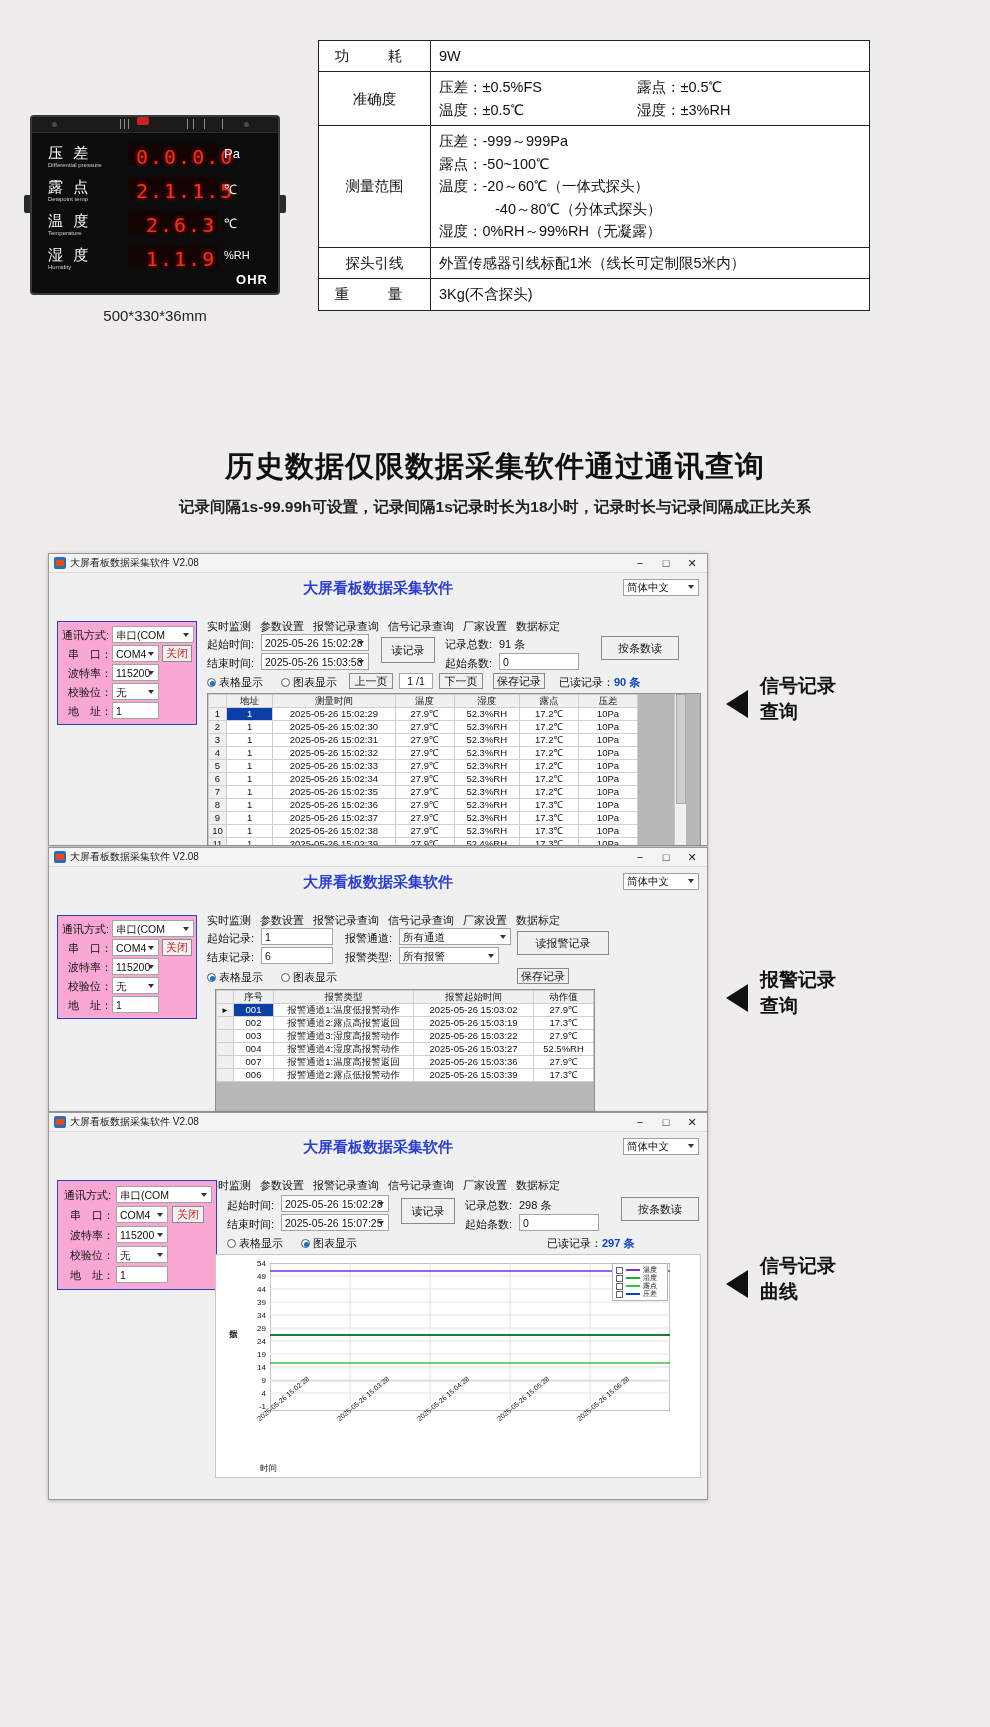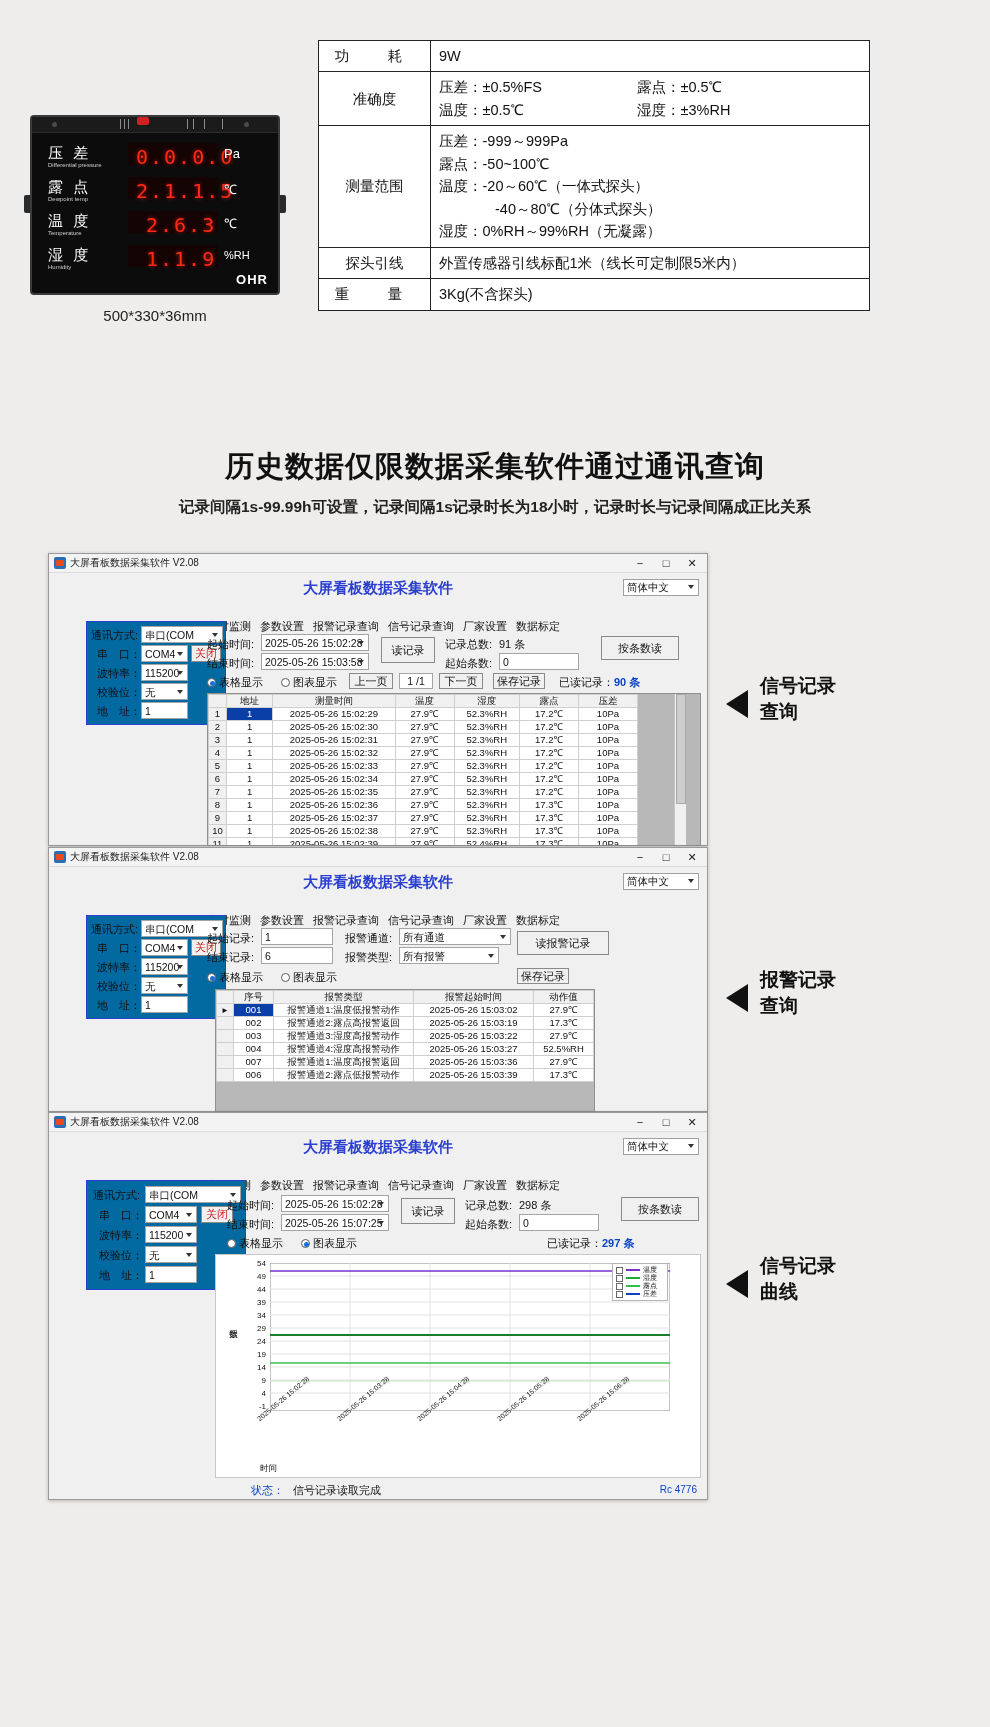--- a/index.html
+++ b/index.html
@@ -66,21 +66,21 @@
   .wbody { position:relative; }
   .apptitle { text-align:center; color:#2b3fd0; font-size:15px; font-weight:bold; padding-top:6px; }
   .langsel { position:absolute; right:8px; top:6px; width:76px; height:17px; background:#fff;
              border:1px solid #a0a0a0; font-size:10.5px; padding-left:3px; line-height:15px; color:#111; }
   .langsel .carat { position:absolute; right:4px; top:5px; border-left:3.5px solid transparent;
                     border-right:3.5px solid transparent; border-top:4px solid #333; }
 
   .menubar { padding:4px 0 3px 0; font-size:11px; color:#111; display:flex; gap:9px; }
   .menubar span { white-space:nowrap; }
 
-  .panel { position:absolute; border:1px solid #2b3fd0; background:#0369a1;margin-left:29px; }
+  .panel { position:absolute; border:1px solid #2b3fd0; background:#f9a8d4; }
   .fld { position:absolute; font-size:11px; color:#111; white-space:nowrap; }
   .inp { position:absolute; background:#fff; border:1px solid #a4a4a4; font-size:10.5px;
          color:#111; padding:1px 3px; line-height:14px; height:17px; }
   .inp.drop:after { content:""; position:absolute; right:4px; top:6px;
                     border-left:3.5px solid transparent; border-right:3.5px solid transparent;
                     border-top:4px solid #333; }
   .btn { position:absolute; background:#f0f0f0; border:1px solid #8a8a8a; font-size:11px;
          display:flex; align-items:center; justify-content:center; color:#111; }
   .btn.red { color:#d01a1a; }
   .radio { position:absolute; font-size:11px; color:#111; display:flex; align-items:center; gap:3px; }
@@ -716,25 +716,20 @@
       </div>
 
       <div class="xlab" style="left:40px;top:162px;">2025-05-26 15:02:28</div>
       <div class="xlab" style="left:120px;top:162px;">2025-05-26 15:03:28</div>
       <div class="xlab" style="left:200px;top:162px;">2025-05-26 15:04:28</div>
       <div class="xlab" style="left:280px;top:162px;">2025-05-26 15:05:28</div>
       <div class="xlab" style="left:360px;top:162px;">2025-05-26 15:06:28</div>
       <div class="axtitle" style="left:44px;top:208px;">时间</div>
     </div>
 
-    <div class="statusbar">
-      <span class="s1">状态：</span>
-      <span class="s2">信号记录读取完成</span>
-      <span class="s3">Rc 4776</span>
-    </div>
   </div>
 </div>
 
 <div class="arrow" style="left:726px;top:1270px;"></div>
 <div class="annot" style="left:760px;top:1253px;">
   <div>信号记录</div>
   <div>曲线</div>
 </div>
 
 </body></html>

